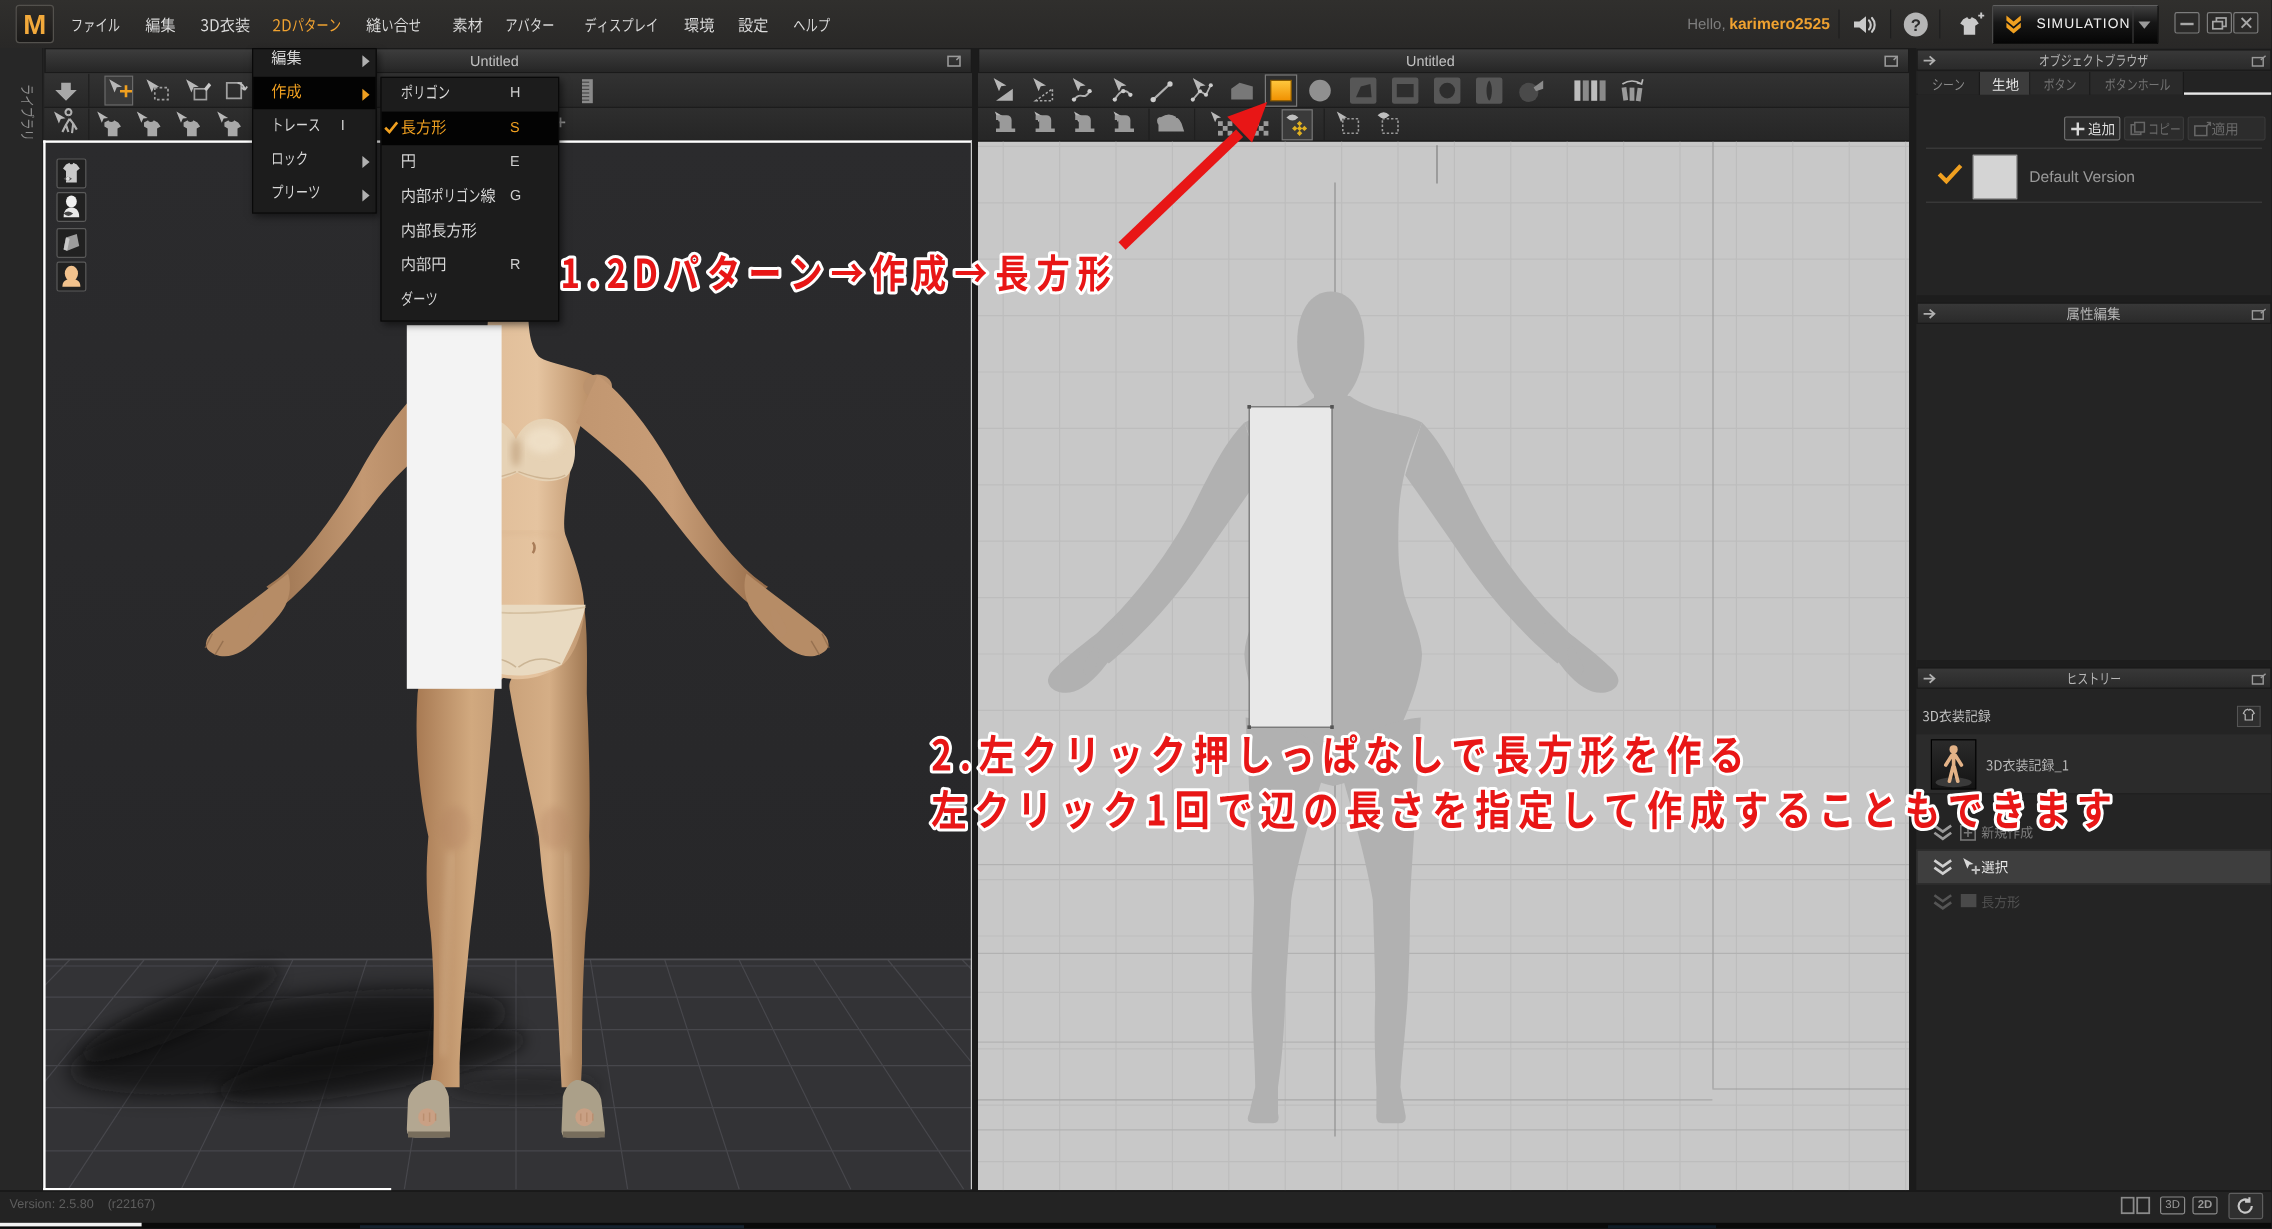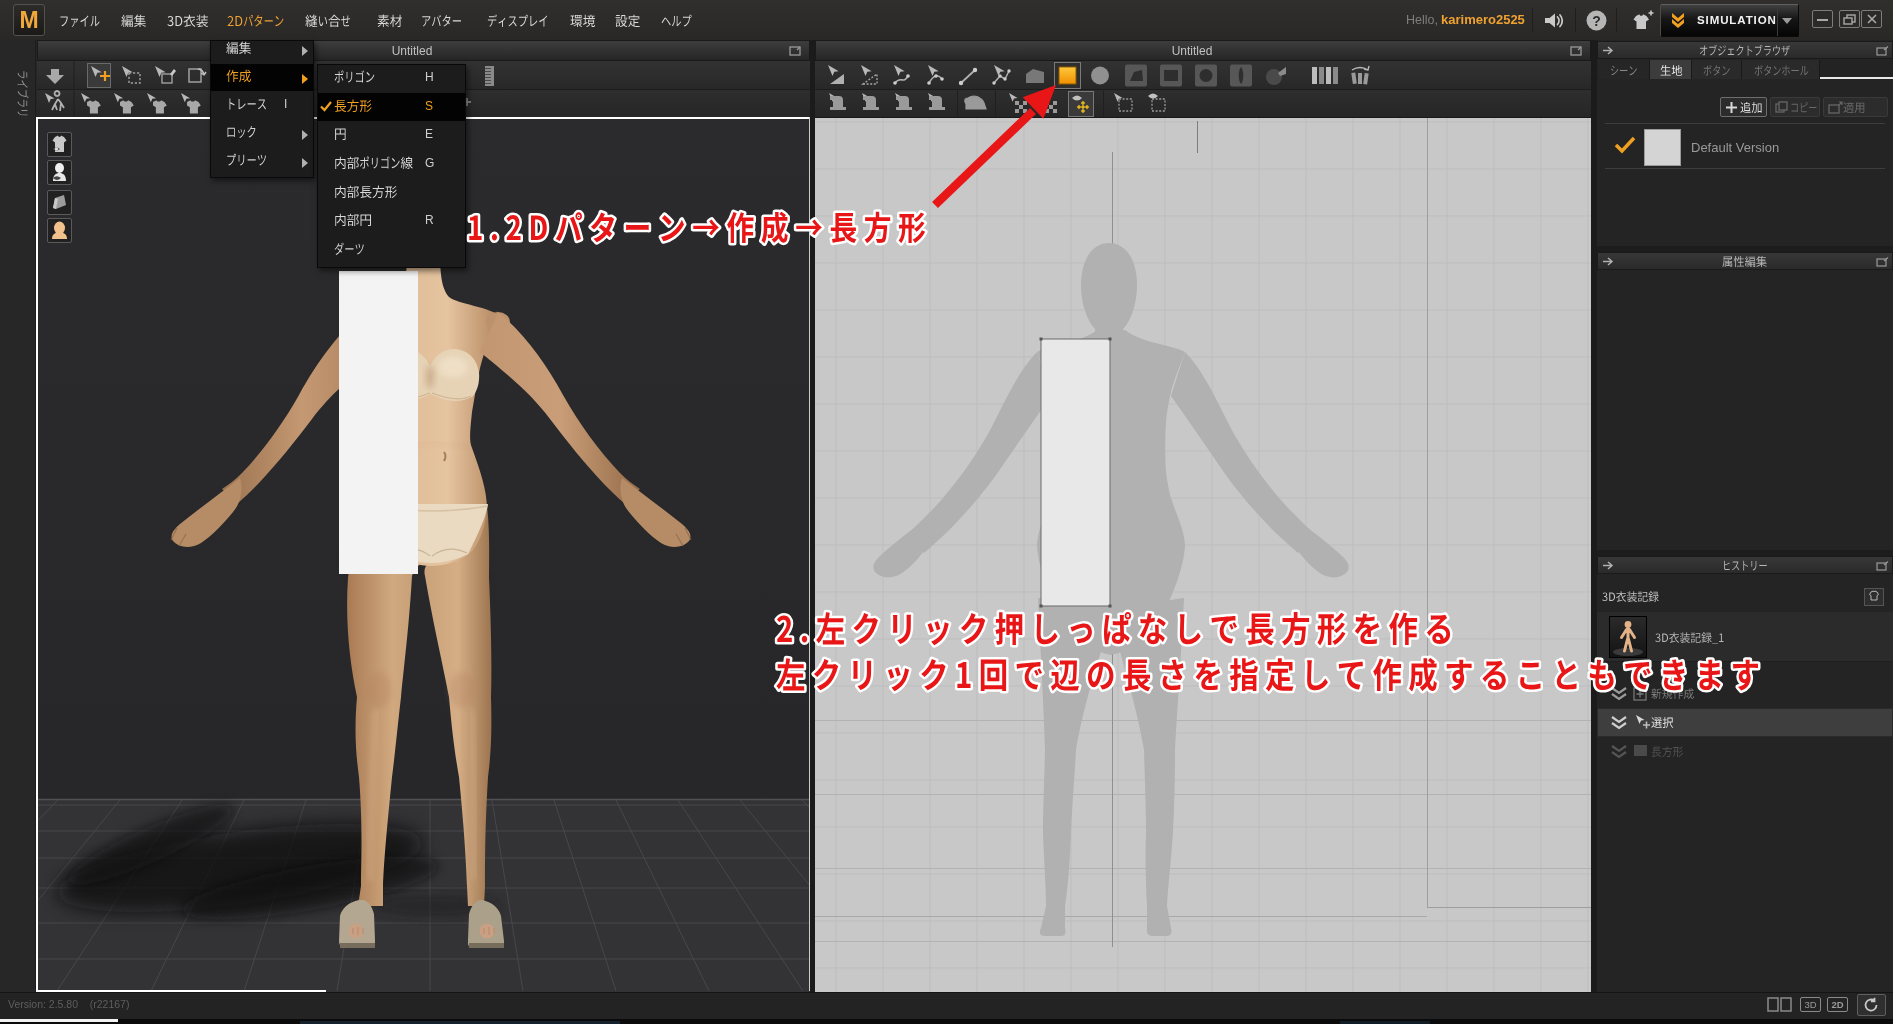--- a/index.html
+++ b/index.html
@@ -58,21 +58,21 @@
 <div class="abs" style="left:1616px;top:8px;width:1px;height:24px;background:#1e1e1e"></div>
 <svg class="abs" style="left:1627px;top:9px" width="30" height="25" viewBox="0 0 30 25">
 <path d="M9 7 L12.5 5.2 C12.5 7.4 16 7.4 16 5.2 L19.5 7 L22 10.5 L19 12.5 L19 20 L9.5 20 L9.5 12.5 L6.5 10.5 Z" fill="#c9c9c9"></path>
 <path d="M21.5 4 h5 M24 1.5 v5" stroke="#c9c9c9" stroke-width="1.6"></path>
     </svg>
 <div class="abs" style="left:1660px;top:4px;width:139px;height:33px;background:linear-gradient(#404040,#161616 45%,#050505);border:1px solid #090909;border-top-color:#606060;border-left-color:#4a4a4a;border-radius:2px"></div>
 <svg class="abs" style="left:1669px;top:11px" width="20" height="19" viewBox="0 0 20 19">
 <path d="M3 2 L9 7 L15 2 L15 6 L9 11 L3 6 Z" fill="#f0a020"></path>
 <path d="M3 8 L9 13 L15 8 L15 12 L9 17 L3 12 Z" fill="#f0a020"></path>
     </svg>
-<div class="abs" style="left:1697px;top:14px;font-size:11.5px;color:#f2f2f2;font-weight:bold;letter-spacing:0.9px">SIMULATION</div>
+<div class="abs" style="left:1697px;top:14px;font-size:11.5px;color:#f2f2f2;font-weight:normal;letter-spacing:0.9px">SIMULATION</div>
 <div class="abs" style="left:1777px;top:5px;width:1px;height:31px;background:#3a3a3a"></div>
 <svg class="abs" style="left:1780px;top:16px" width="14" height="10">
       <path d="M2 2 L7 8 L12 2 Z" fill="#9a9a9a"></path>
     </svg>
 <div class="abs" style="left:1812px;top:10px;width:21px;height:18px;border:1px solid #7d7d7d;border-radius:2px;background:#2b2a29"></div>
 <div class="abs" style="left:1839px;top:10px;width:21px;height:18px;border:1px solid #7d7d7d;border-radius:2px;background:#2b2a29"></div>
 <div class="abs" style="left:1861px;top:10px;width:21px;height:18px;border:1px solid #7d7d7d;border-radius:2px;background:#2b2a29"></div>
 <div class="abs" style="left:1817px;top:19px;width:11px;height:2px;background:#a8a8a8"></div>
 <svg class="abs" style="left:1843px;top:13px" width="14" height="13">
       <rect x="4" y="2" width="8" height="7" fill="none" stroke="#a8a8a8" stroke-width="1.4"></rect>

